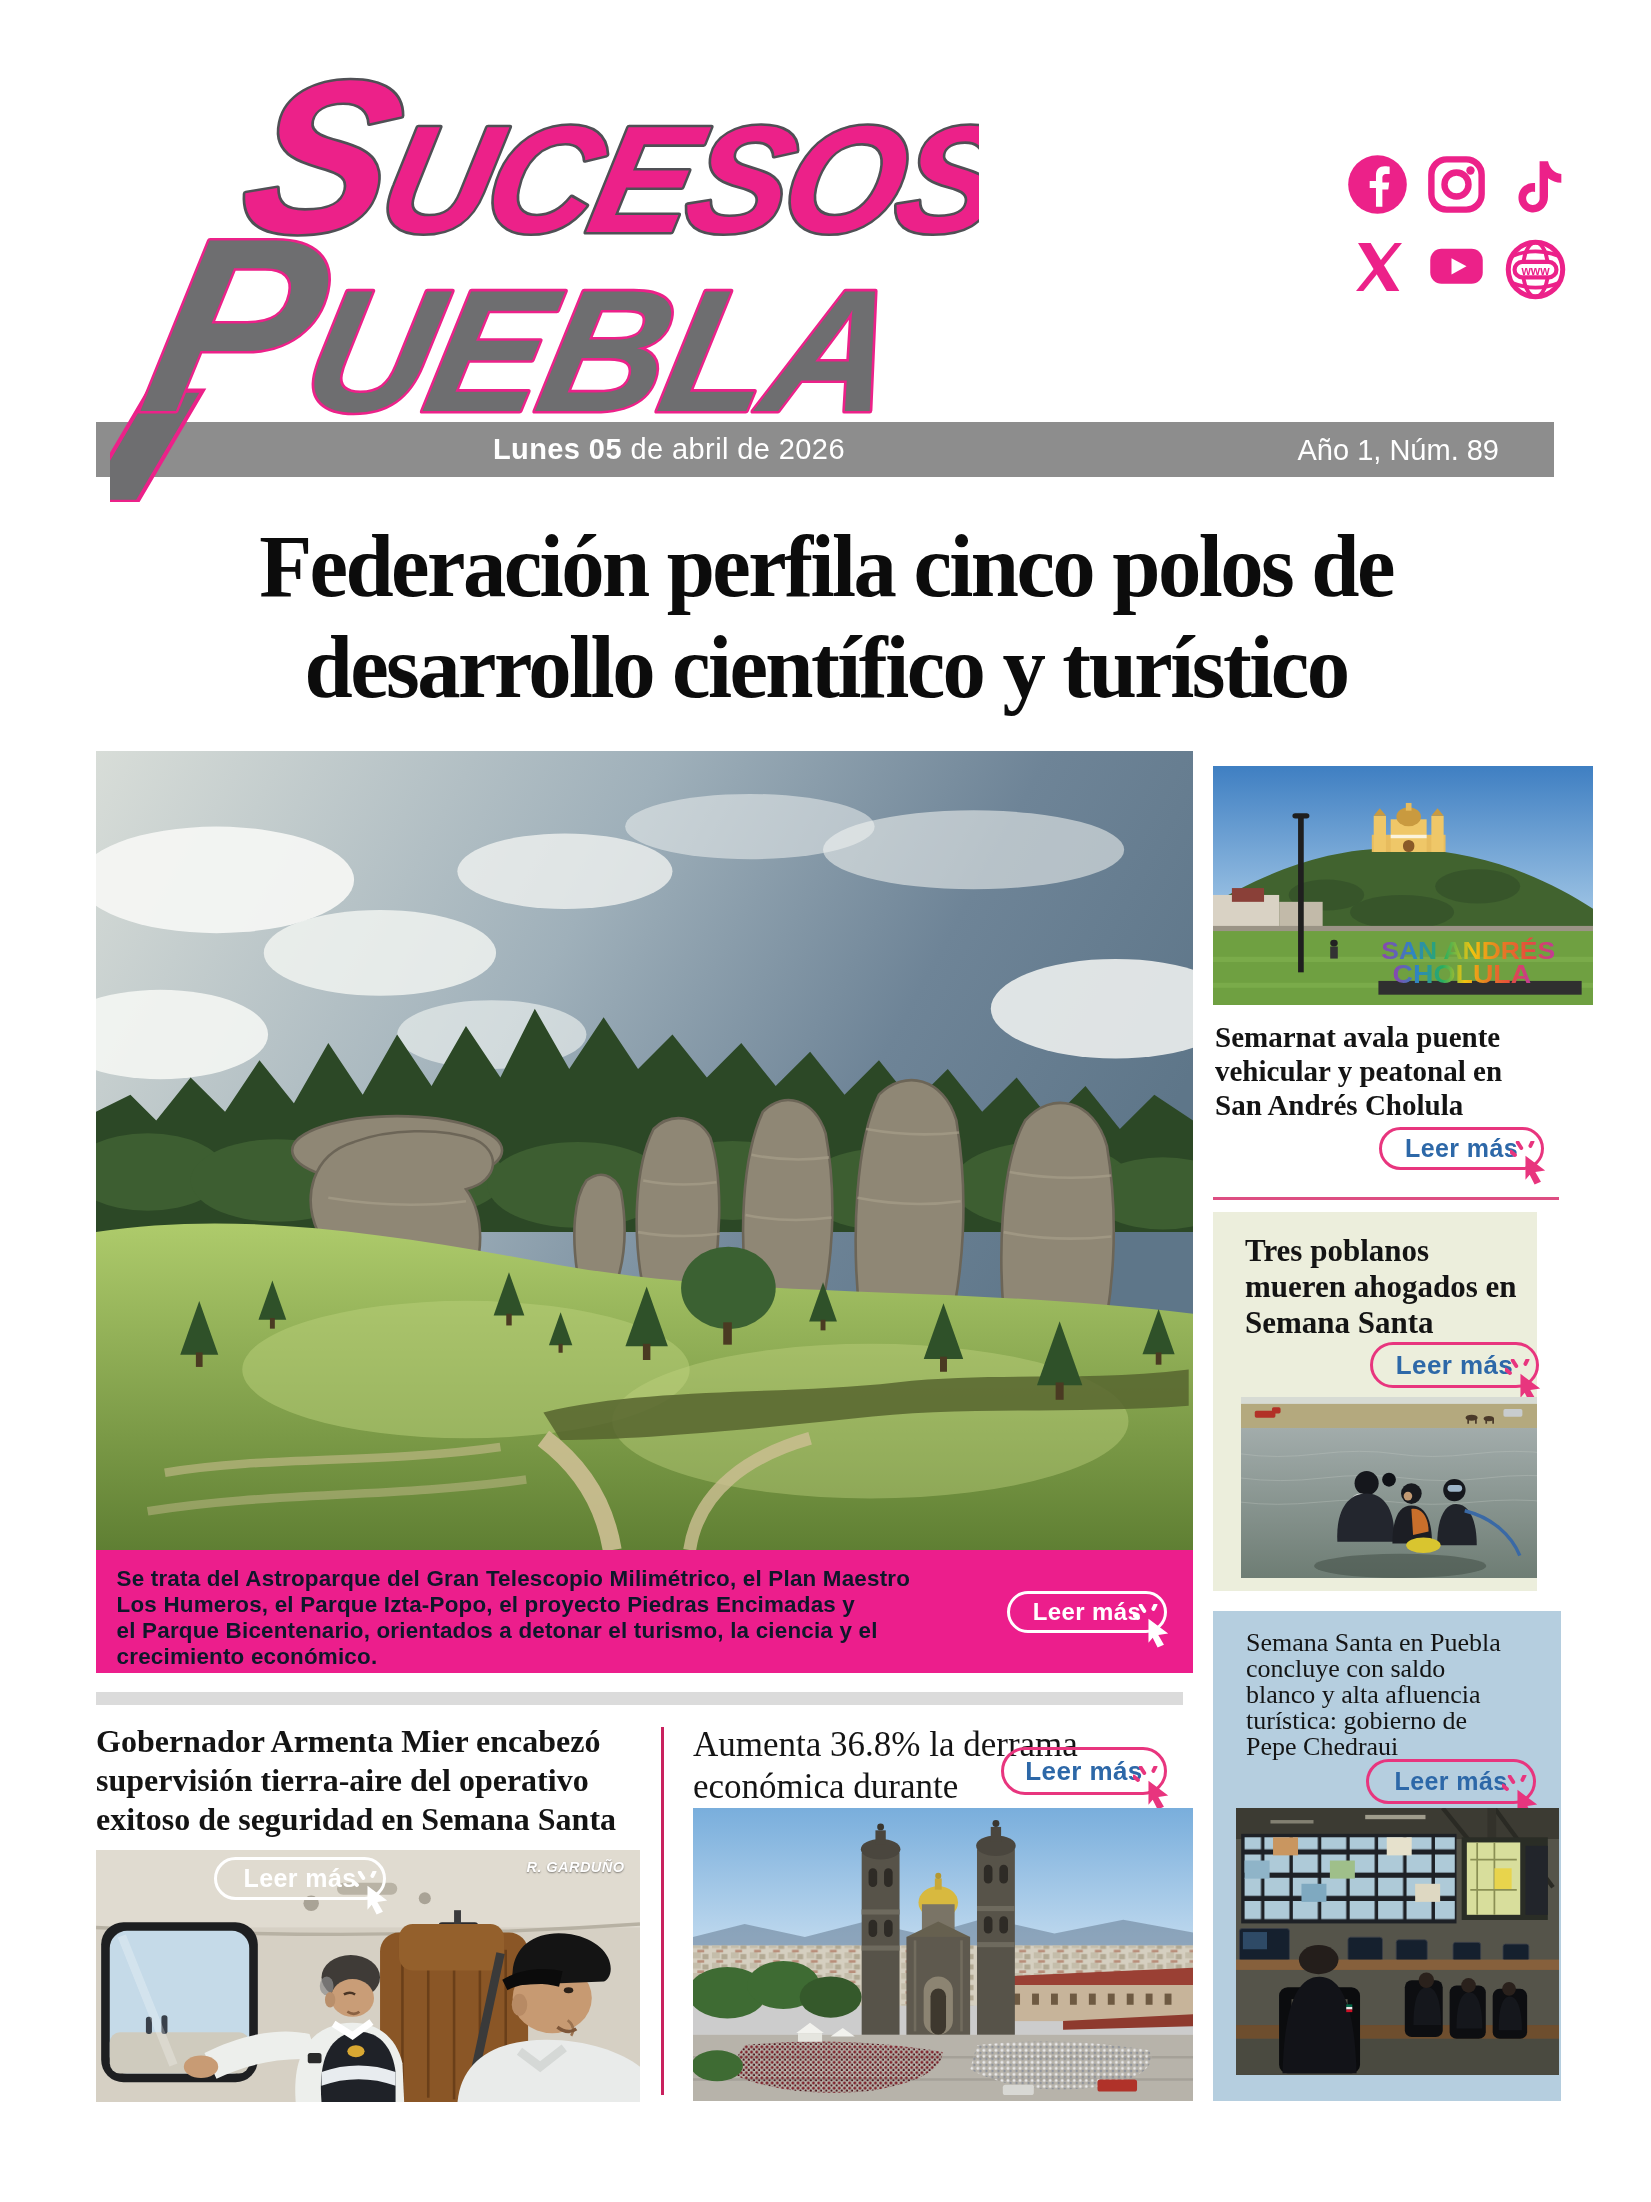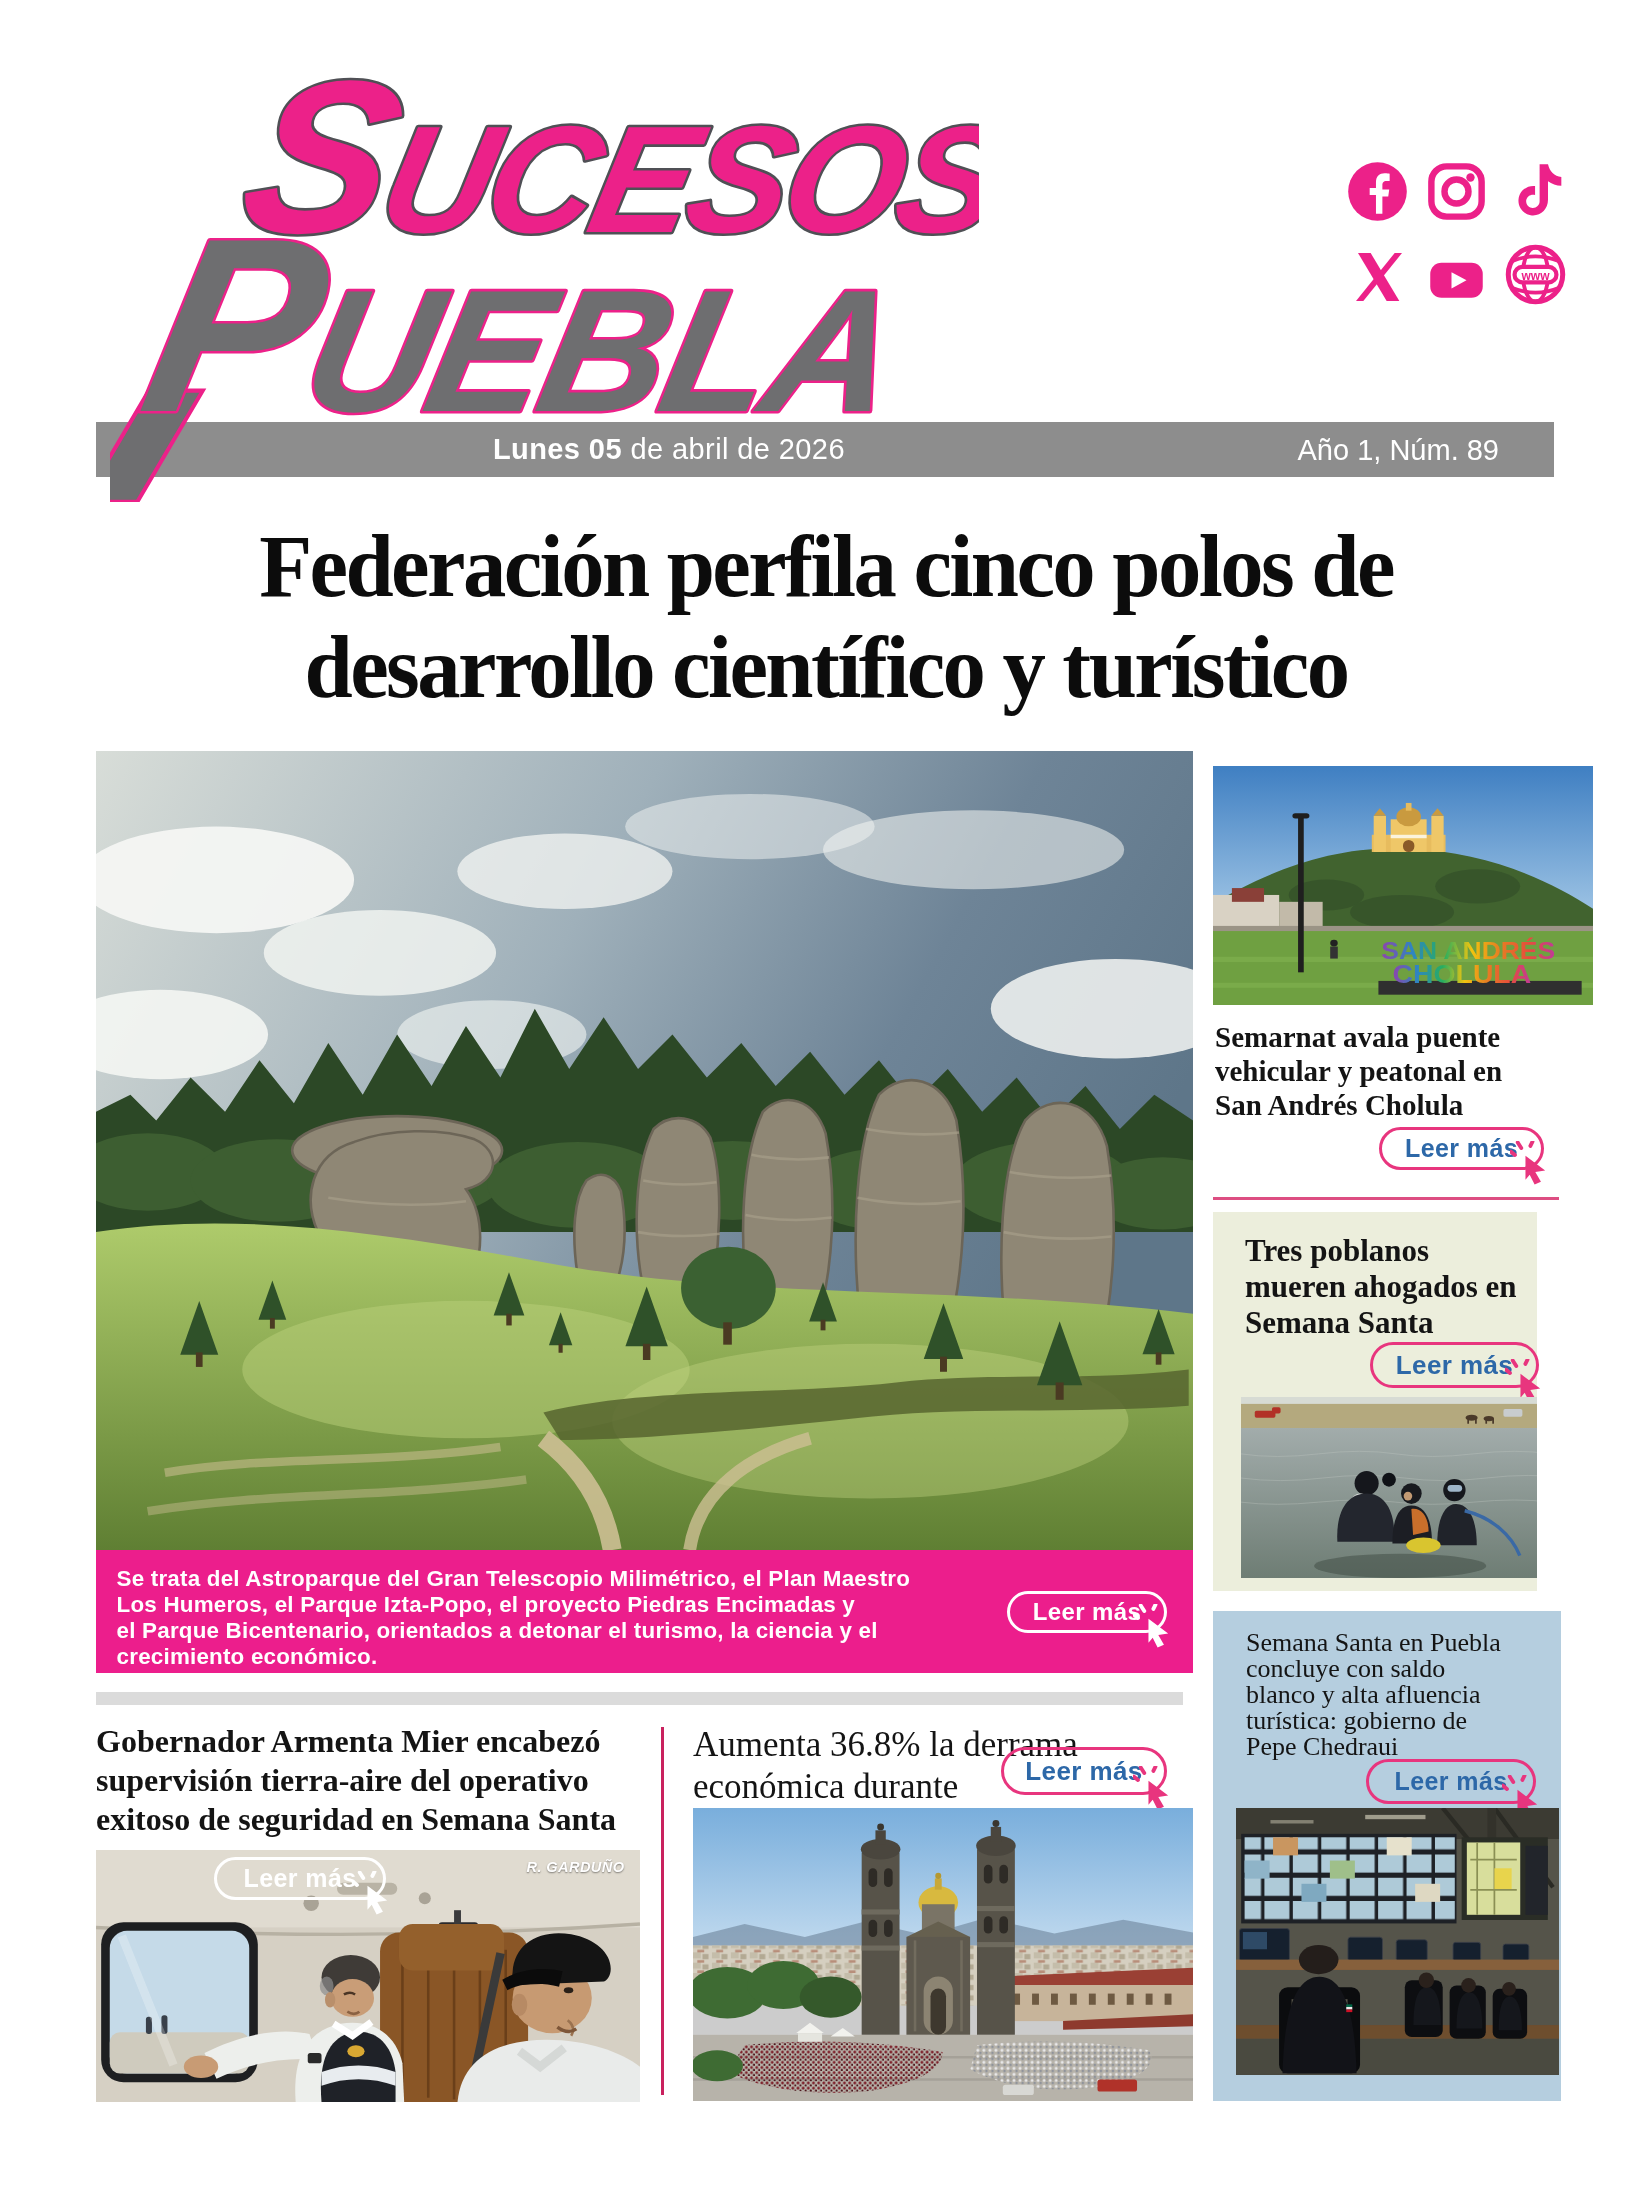--- a/index.html
+++ b/index.html
@@ -7,34 +7,34 @@
         font-family:"Liberation Sans",sans-serif;}
   .abs{position:absolute;}
 
   
   .logo{left:110px;top:50px;width:869px;height:454px;z-index:3;}
   .datebar{left:96px;top:422px;width:1458px;height:55px;background:#8D8D8D;z-index:1;}
   .datebar .date{position:absolute;left:397px;top:11.2px;font-size:29px;color:#fff;letter-spacing:0.4px;}
   .datebar .date b{font-weight:bold;margin-right:8.6px;}
   .datebar .issue{position:absolute;right:55px;top:12px;font-size:29px;color:#fff;font-weight:normal;}
   .social{left:1344px;top:151px;width:284px;z-index:2;display:flex;flex-wrap:wrap;gap:10.3px 12px;}
-  .social .sicon{width:67px;height:74px;display:flex;align-items:flex-end;justify-content:center;}
+  .social .sicon{width:67px;height:74px;display:flex;align-items:flex-start;justify-content:center;}
 
   
   .headline{left:0;top:516px;width:1652px;text-align:center;font-family:"Liberation Serif",serif;
             font-weight:bold;font-size:88px;line-height:1.15;letter-spacing:-2.6px;color:#0c0c0c;
             white-space:pre-line;transform:scaleX(.985);transform-origin:center top;}
 
   
   .photo{position:absolute;overflow:hidden;background:#ccc;}
   .photo svg{display:block;width:100%;height:100%;}
 
   
   .lead-caption{left:96px;top:1550px;width:1097px;height:123px;background:#EC1E8C;}
-  .lead-caption .cap-text{position:absolute;left:20.6px;top:15.5px;width:886px;color:#ffffff;
+  .lead-caption .cap-text{position:absolute;left:20.6px;top:15.5px;width:886px;color:#0f172a;
        font-weight:bold;font-size:22.4px;line-height:26px;white-space:pre-line;letter-spacing:0.2px;}
   .divider{left:96px;top:1692px;width:1087px;height:13px;background:#DBDBDB;}
 
   
   .cta{position:absolute;display:flex;align-items:center;justify-content:center;
        border:3.4px solid #E8357E;border-radius:27.5px;color:#2D68A8;font-weight:bold;
        font-size:25px;background:transparent;box-sizing:border-box;letter-spacing:0.4px;}
   .cta .cursor{position:absolute;width:45px;height:45px;right:-13.8px;bottom:-19px;color:#E8357E;}
   .cta.white{border-color:#fff;color:#fff;}
   .cta.white .cursor{color:#fff;}

